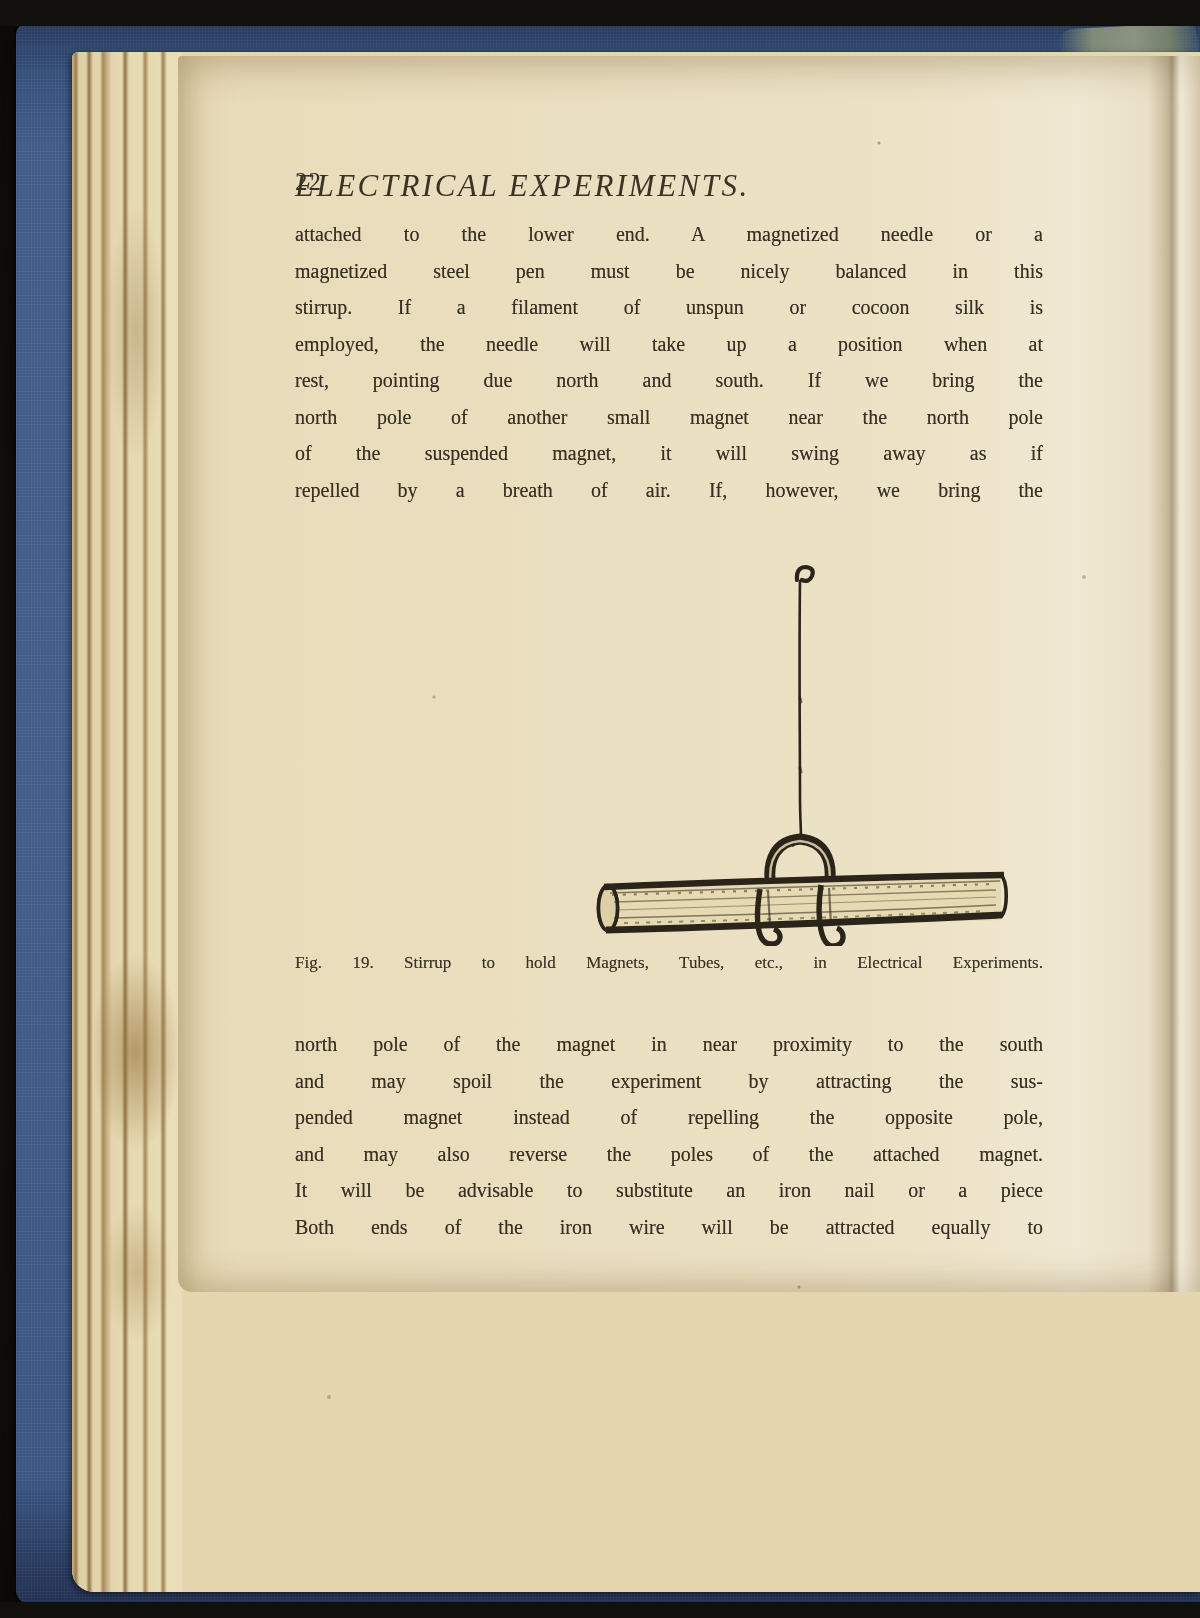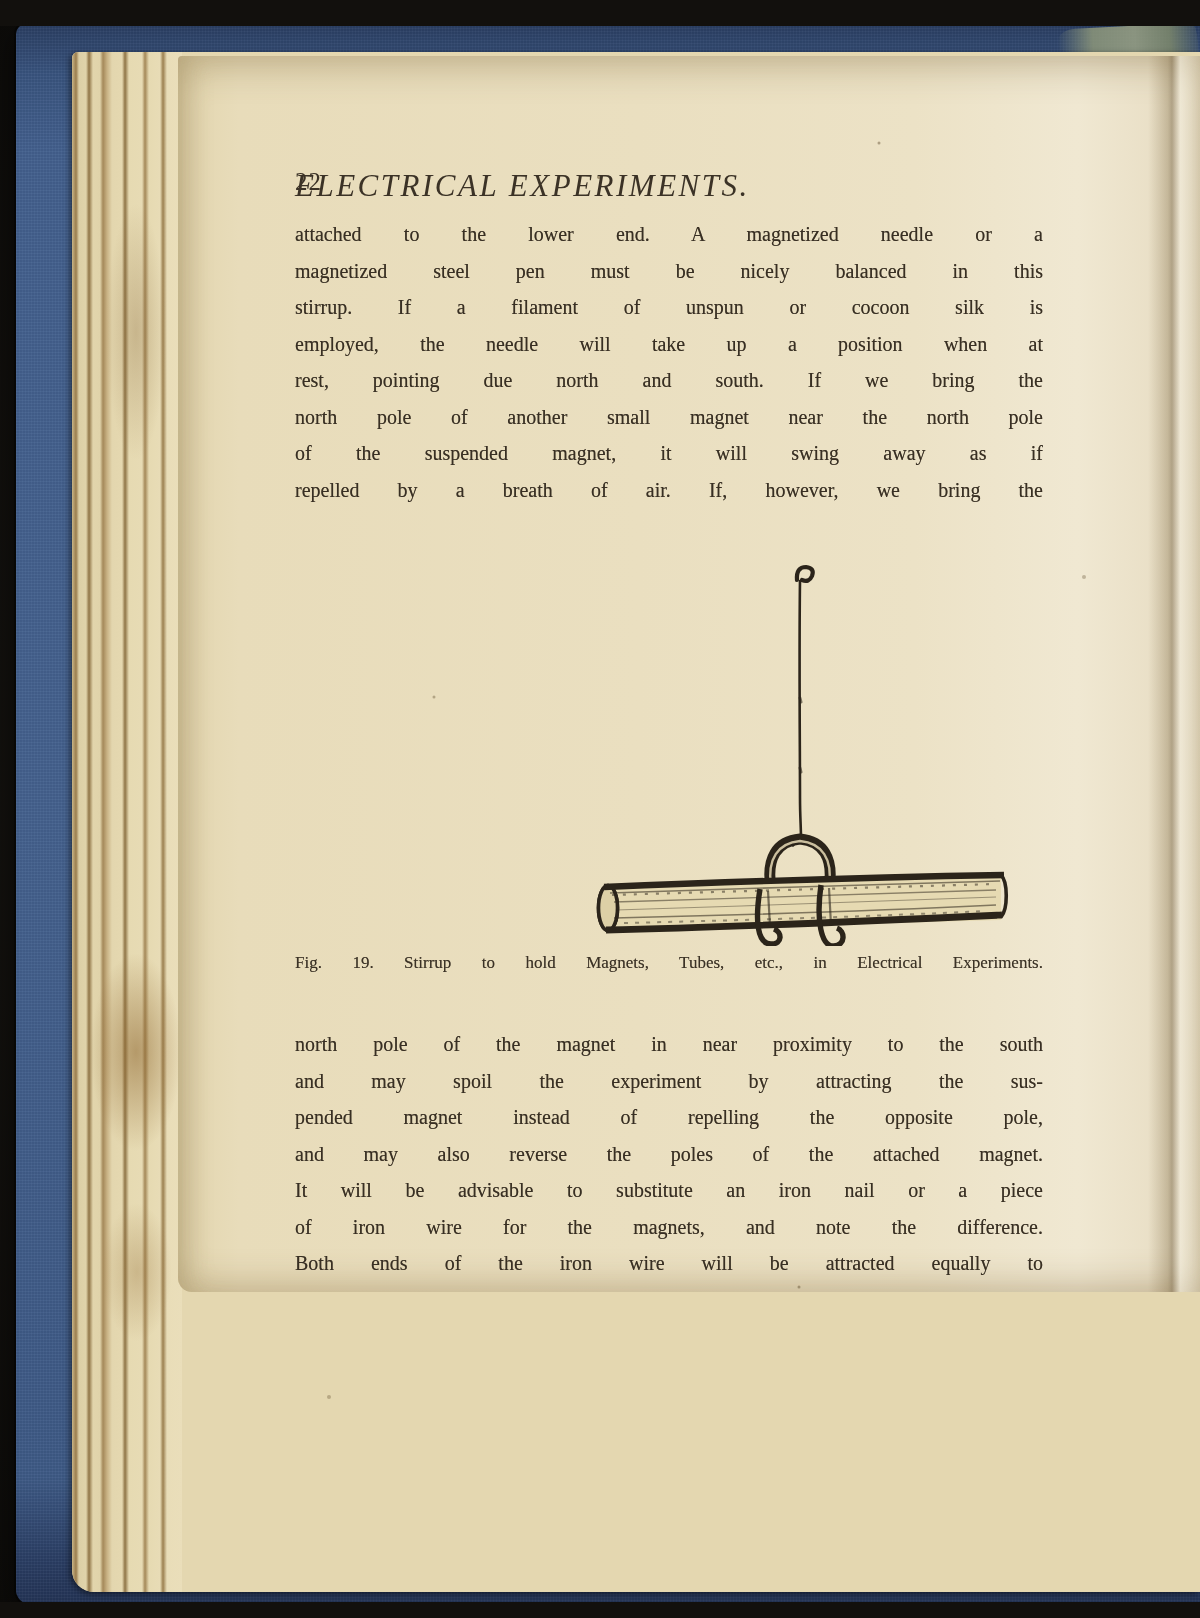--- a/index.html
+++ b/index.html
@@ -189,21 +189,20 @@
       </div>
 
       <div class="caption">Fig. 19.  Stirrup to hold Magnets, Tubes, etc., in Electrical Experiments.</div>
 
       <div class="para para-2">
         <div class="tline">north pole of the magnet in near proximity to the south</div>
         <div class="tline">and may spoil the experiment by attracting the sus-</div>
         <div class="tline">pended magnet instead of repelling the opposite pole,</div>
         <div class="tline">and may also reverse the poles of the attached magnet.</div>
         <div class="tline">It will be advisable to substitute an iron nail or a piece</div>
-        <div class="tline">of iron wire for the magnets, and note the difference.</div>
         <div class="tline">Both ends of the iron wire will be attracted equally to</div>
       </div>
 
     </div>
   </div>
 
   <div class="top-shadow"></div>
   <div class="bottom-shadow"></div>
 </div>
 

